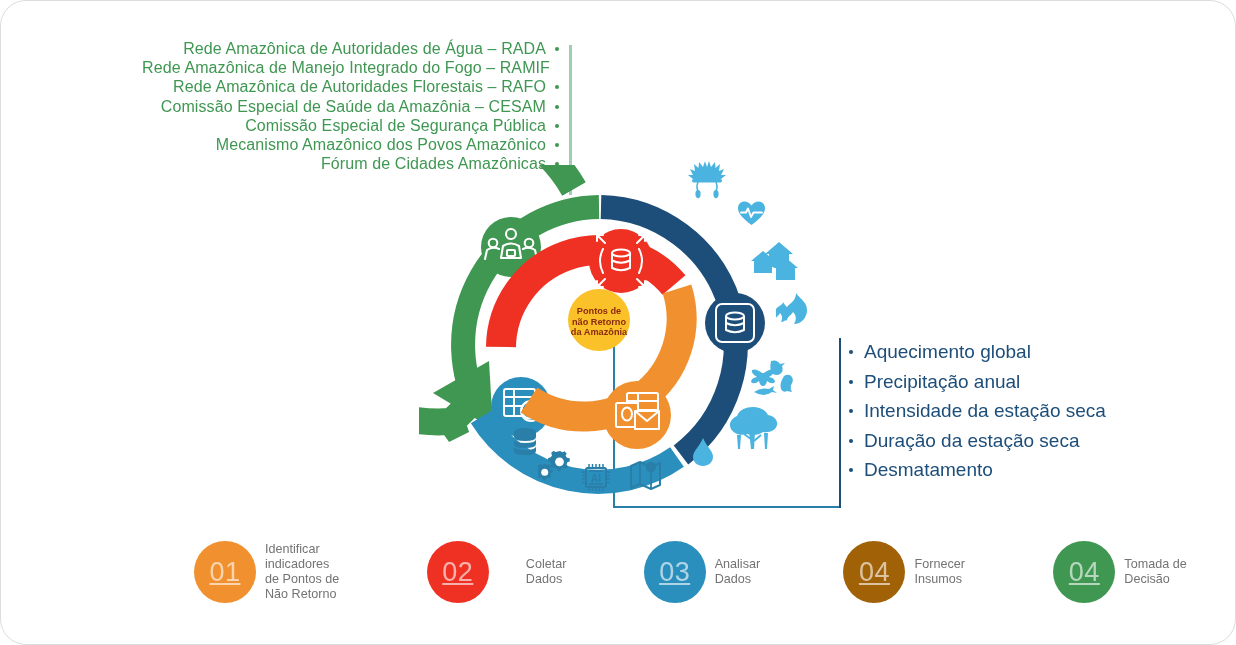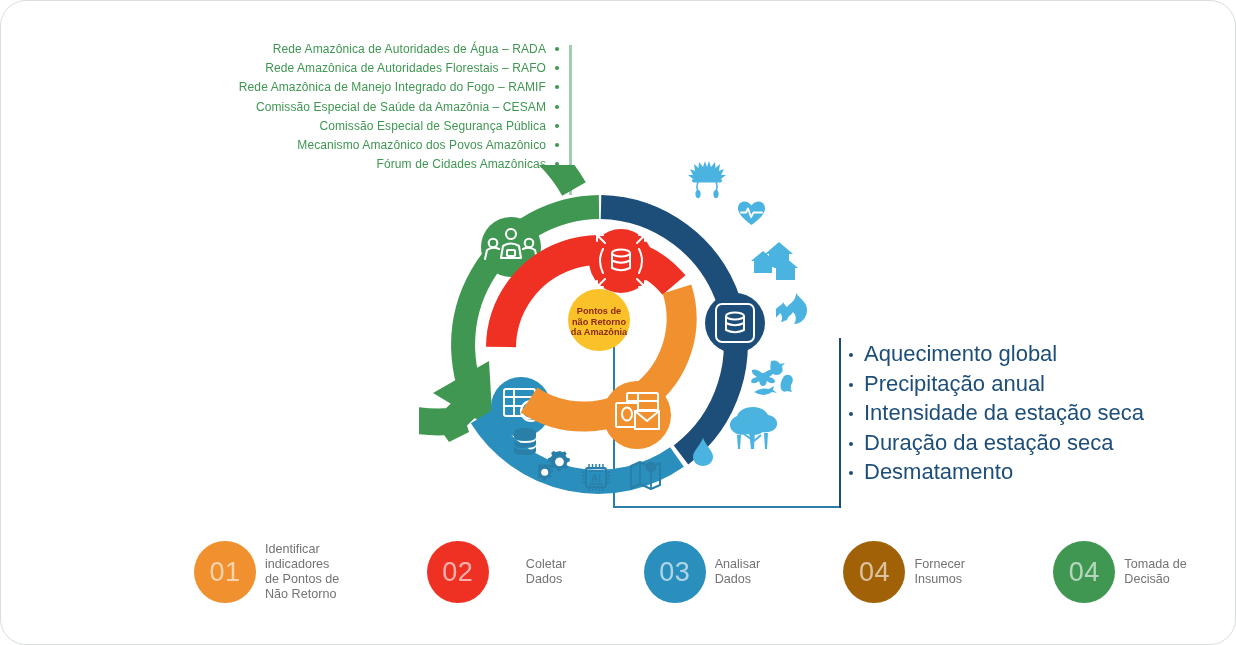--- a/index.html
+++ b/index.html
@@ -26,21 +26,21 @@
     text-align:right;
   }
   #left-list .row{
     display:flex;
     align-items:center;
     justify-content:flex-end;
     height:19.3px;
   }
   #left-list .txt{
     color:#3f9752;
-    font-size:12px;
+    font-size:16px;
     letter-spacing:.1px;
     white-space:nowrap;
   }
   #left-list .dot{
     width:4px;height:4px;border-radius:50%;
     background:#3f9752;
     margin-left:9px;
   }
   #left-connector{
     position:absolute;
@@ -63,21 +63,21 @@
   }
   #right-list .dot{
     width:4px;height:4px;border-radius:50%;
     background:#1d4e79;
     margin-right:11px;
     position:relative; top:-4px;
     flex:0 0 auto;
   }
   #right-list .txt{
     color:#1d4e79;
-    font-size:22px;
+    font-size:19px;
     white-space:nowrap;
   }
   
   #right-bracket{
     position:absolute;
     left:612px; top:337px;
     width:228px; height:170px;
     border-left:2px solid #2a7fa8;
     border-bottom:2px solid #2a7fa8;
     box-sizing:border-box;
@@ -118,45 +118,46 @@
     width:62px;height:62px;border-radius:50%;
     display:flex;align-items:center;justify-content:center;
     flex:0 0 auto;
   }
   .step-num{
     color:#ffffff;
     font-size:27px;
     opacity:.62;
     letter-spacing:.5px;
     font-weight:400;
+    text-decoration:underline;
   }
   .step-label{
     color:#737373;
     font-size:12.6px;
     line-height:15.2px;
     margin-left:9px;
     white-space:pre-line;
   }
 </style>
 </head>
 <body>
 
 <div id="card">
 
   <div id="left-list">
     <div class="row">
       <span class="txt">Rede Amazônica de Autoridades de Água – RADA</span>
       <span class="dot"></span>
     </div>
     <div class="row">
+      <span class="txt">Rede Amazônica de Manejo Integrado do Fogo – RAMIF</span>
+      <span class="dot"></span>
+    </div>
+    <div class="row">
       <span class="txt">Rede Amazônica de Autoridades Florestais – RAFO</span>
-      <span class="dot"></span>
-    </div>
-    <div class="row">
-      <span class="txt">Rede Amazônica de Manejo Integrado do Fogo – RAMIF</span>
       <span class="dot"></span>
     </div>
     <div class="row">
       <span class="txt">Comissão Especial de Saúde da Amazônia – CESAM</span>
       <span class="dot"></span>
     </div>
     <div class="row">
       <span class="txt">Comissão Especial de Segurança Pública</span>
       <span class="dot"></span>
     </div>

